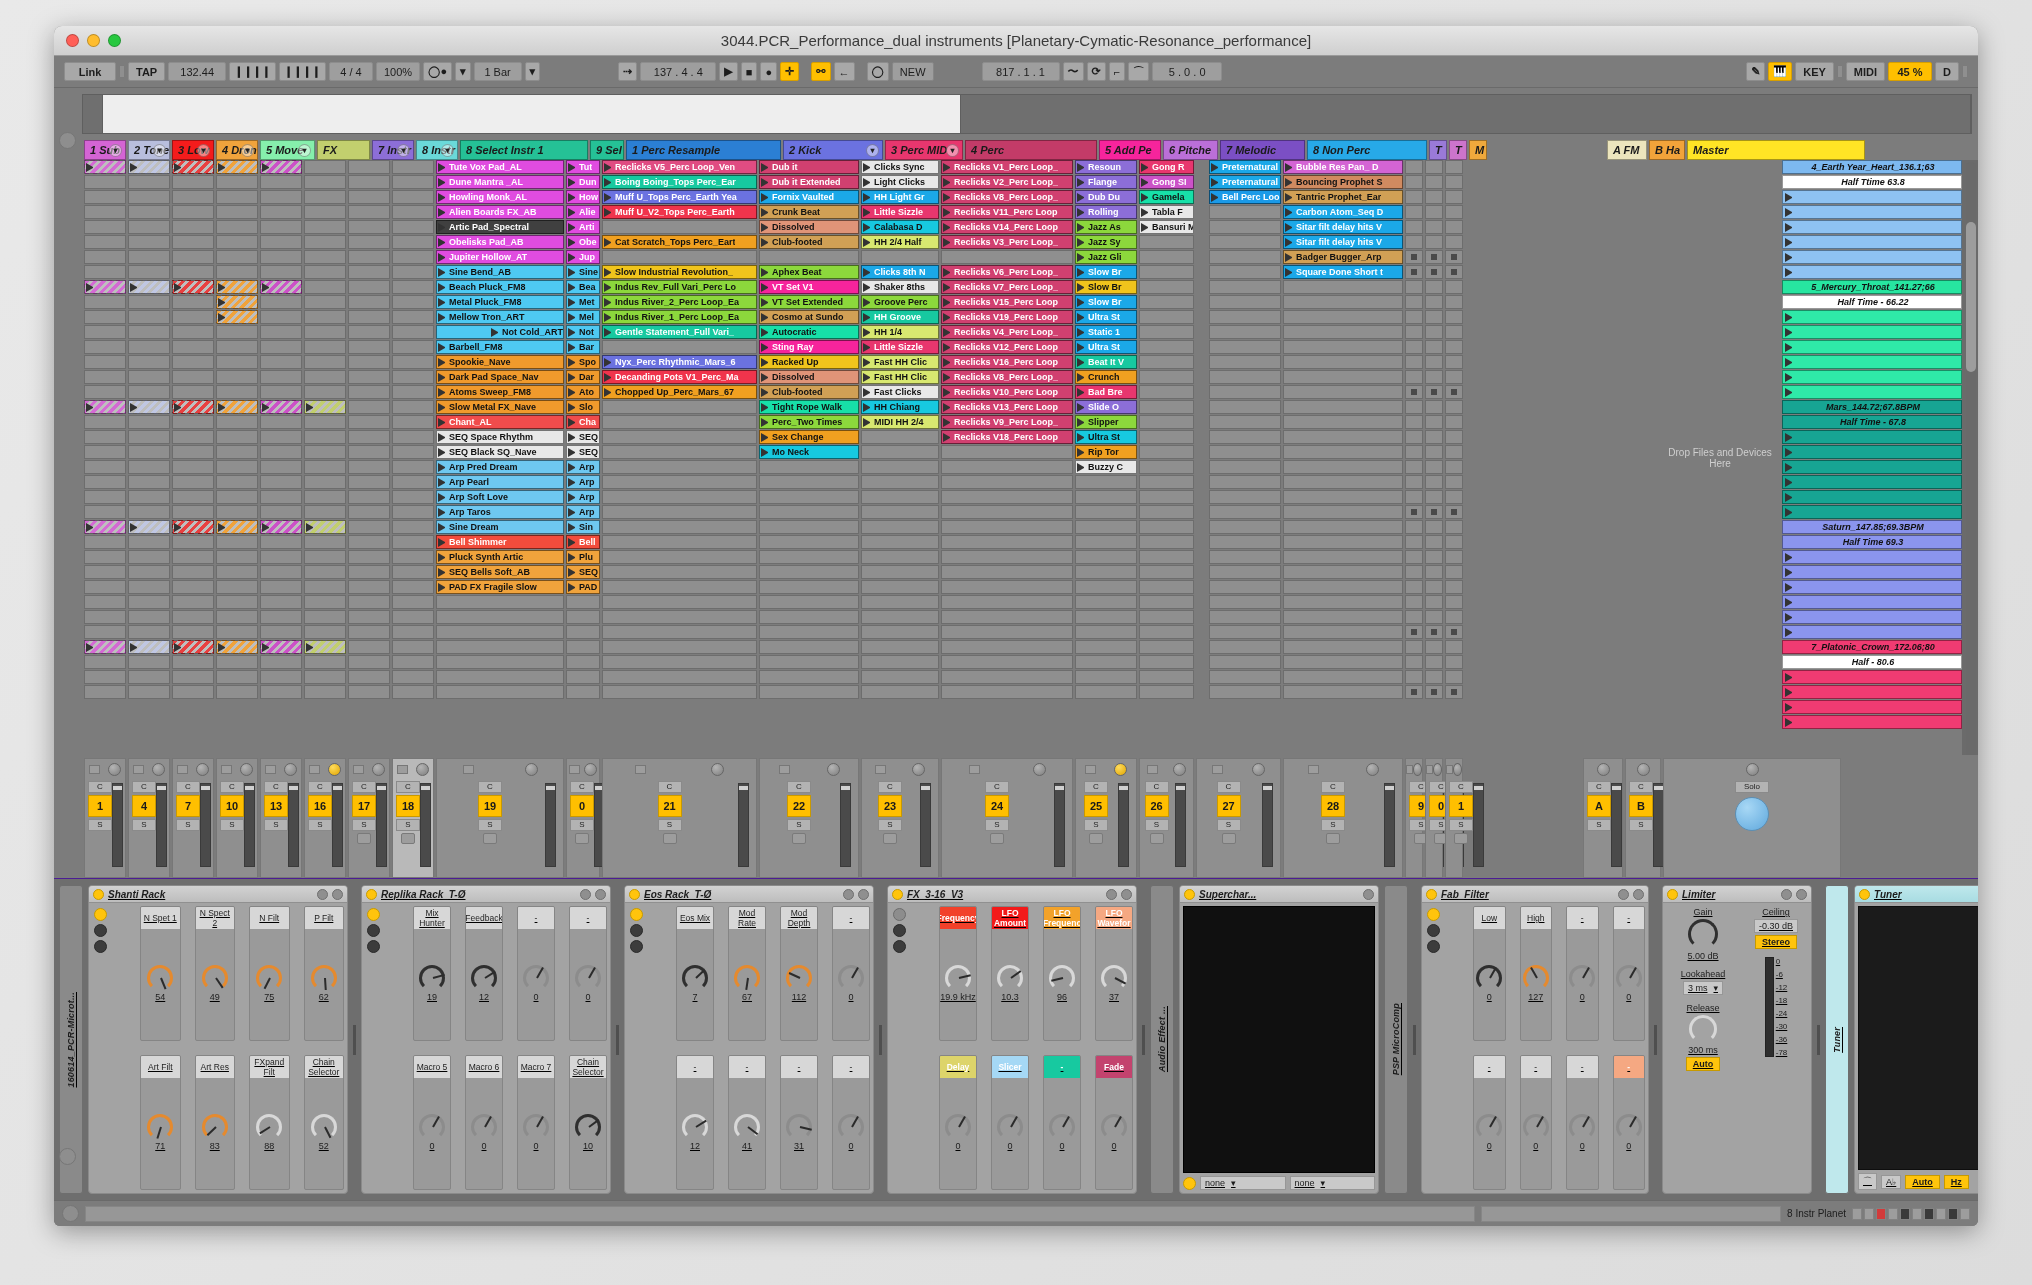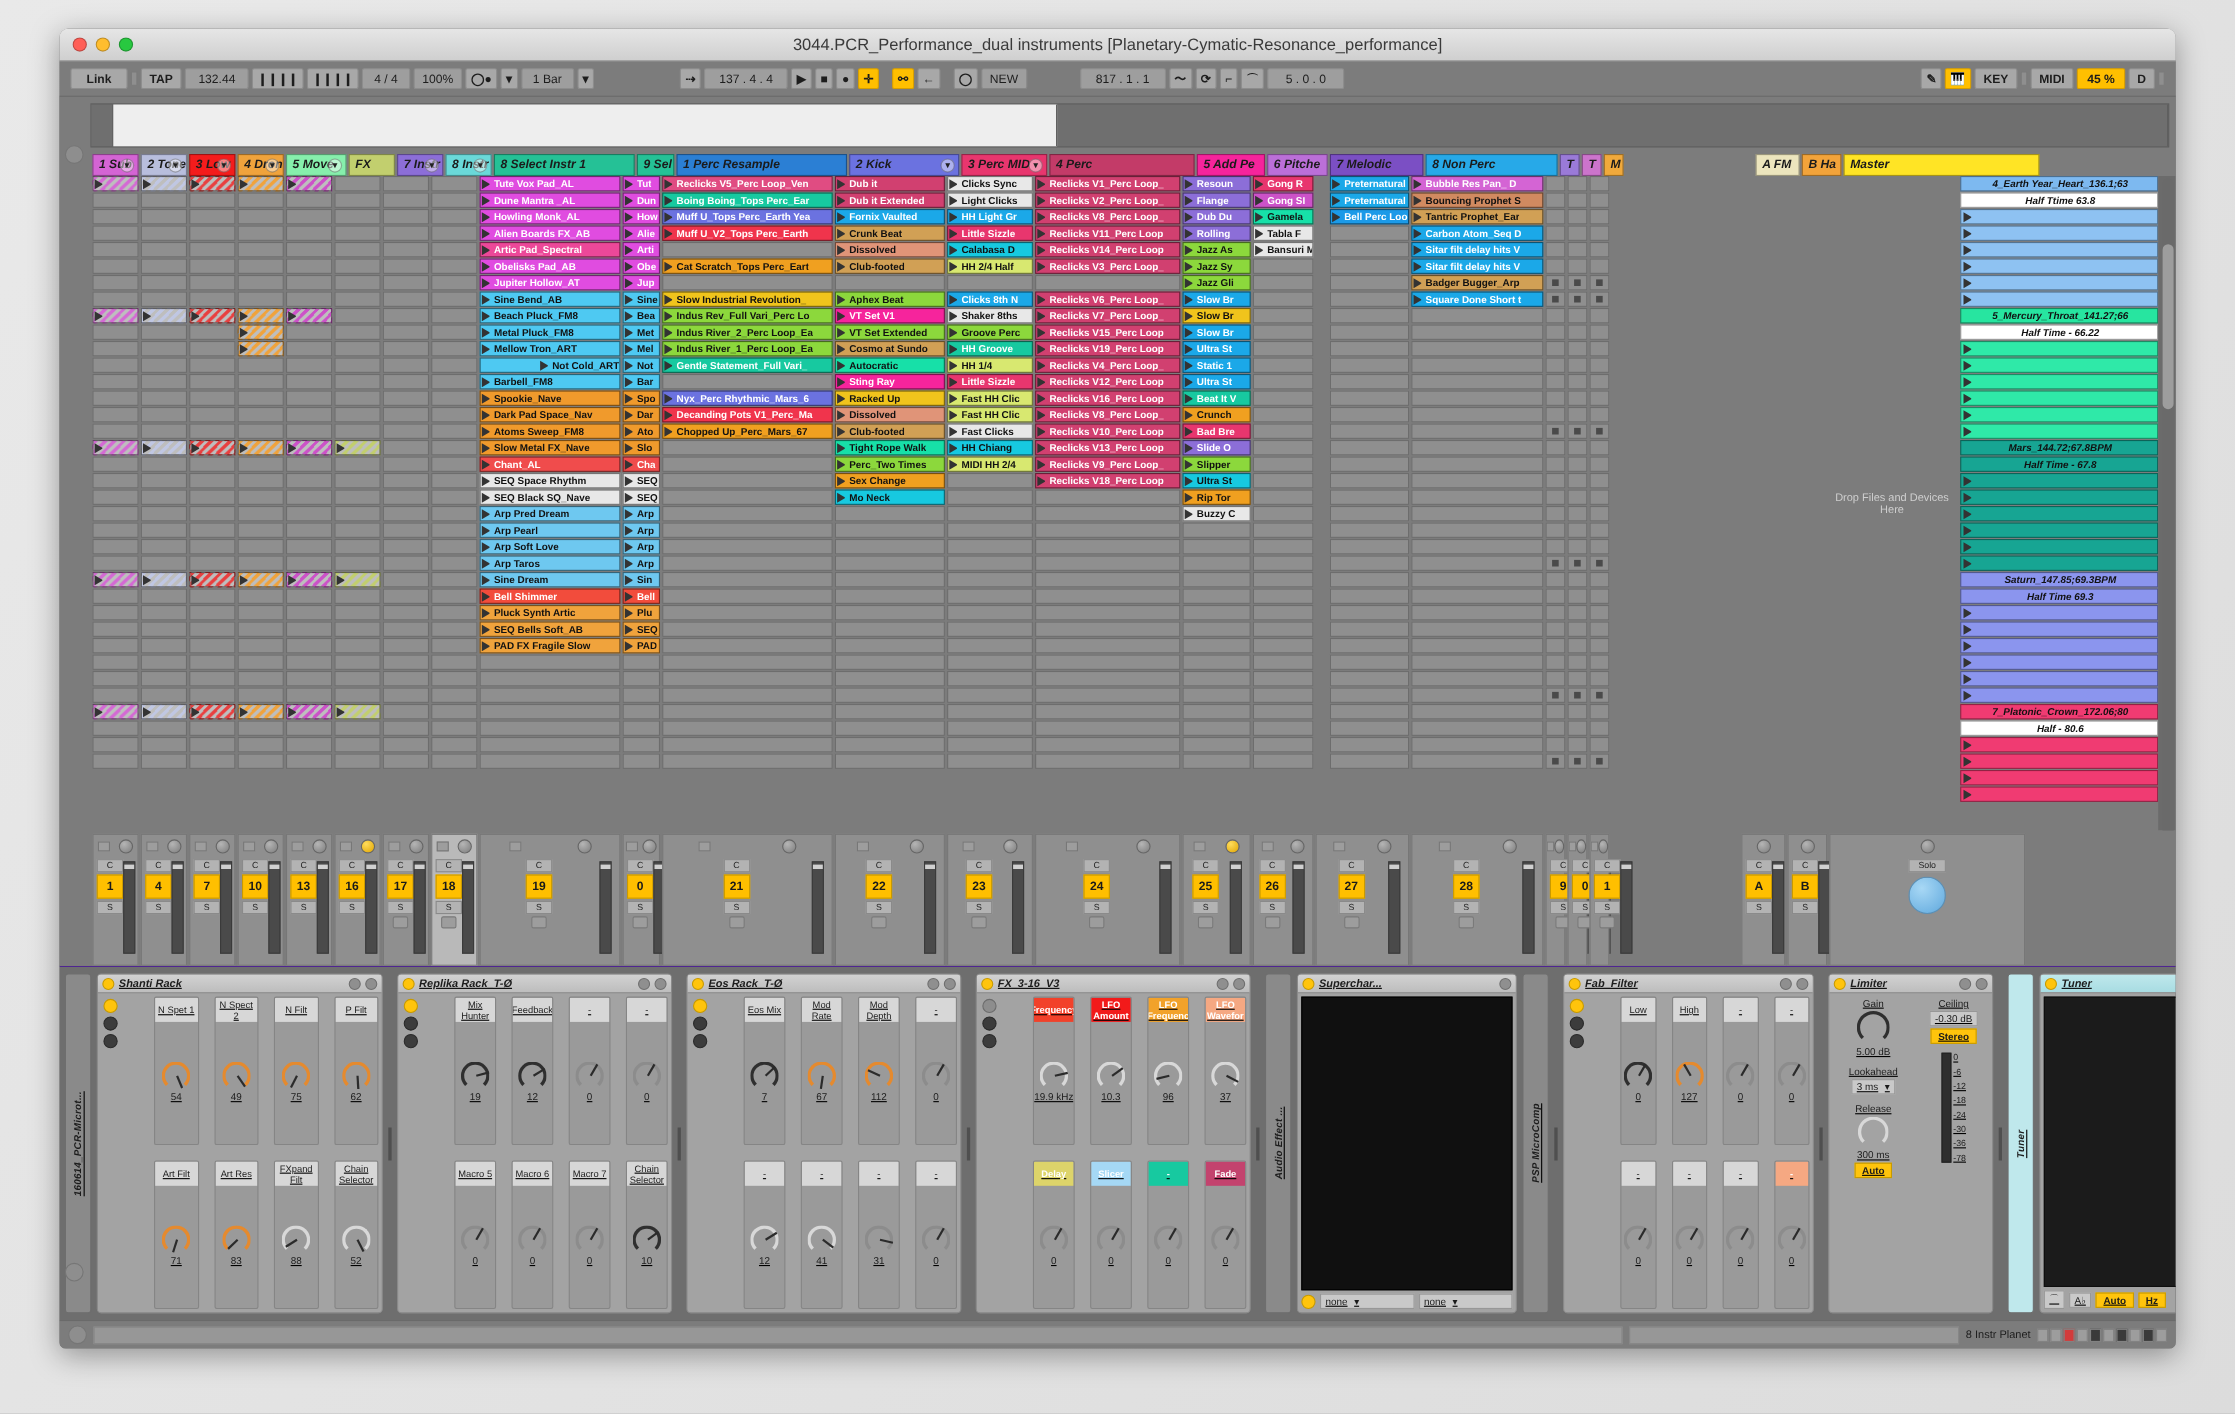--- a/index.html
+++ b/index.html
@@ -327,21 +327,21 @@
               <span class="arrow">▾</span>
             </div>
             <div class="th" style="width: 42px; background: rgb(240, 163, 60);">
               <span>4 Dron</span>
               <span class="arrow">▾</span>
             </div>
             <div class="th" style="width: 55px; background: #86efac;">
               <span>5 Move</span>
               <span class="arrow">▾</span>
             </div>
-            <div class="th" style="width: 42px; background: rgb(194, 207, 110);">
+            <div class="th" style="width: 53px; background: rgb(194, 207, 110);">
               <span>FX</span>
             </div>
             <div class="th" style="width: 42px; background: rgb(140, 110, 216);">
               <span>7 Instr</span>
               <span class="arrow">▾</span>
             </div>
             <div class="th" style="width: 42px; background: rgb(106, 217, 217);">
               <span>8 Instr</span>
               <span class="arrow">▾</span>
             </div>
@@ -775,21 +775,21 @@
                     <span class="nm">Dune Mantra _AL</span>
                   </div>
                   <div class="slot clip" style="background: rgb(224, 76, 224); color: rgb(255, 255, 255);">
                     <span class="tri"></span>
                     <span class="nm">Howling Monk_AL</span>
                   </div>
                   <div class="slot clip" style="background: rgb(224, 76, 224); color: rgb(255, 255, 255);">
                     <span class="tri"></span>
                     <span class="nm">Alien Boards FX_AB</span>
                   </div>
-                  <div class="slot clip" style="background: #ec4899; color: rgb(255, 255, 255); text-align: center;">
+                  <div class="slot clip" style="background: #404040; color: rgb(255, 255, 255); text-align: center;">
                     <span class="tri"></span>
                     <span class="nm">Artic Pad_Spectral</span>
                   </div>
                   <div class="slot clip" style="background: rgb(224, 76, 224); color: rgb(255, 255, 255);">
                     <span class="tri"></span>
                     <span class="nm">Obelisks Pad_AB</span>
                   </div>
                   <div class="slot clip" style="background: rgb(224, 76, 224); color: rgb(255, 255, 255);">
                     <span class="tri"></span>
                     <span class="nm">Jupiter Hollow_AT</span>

